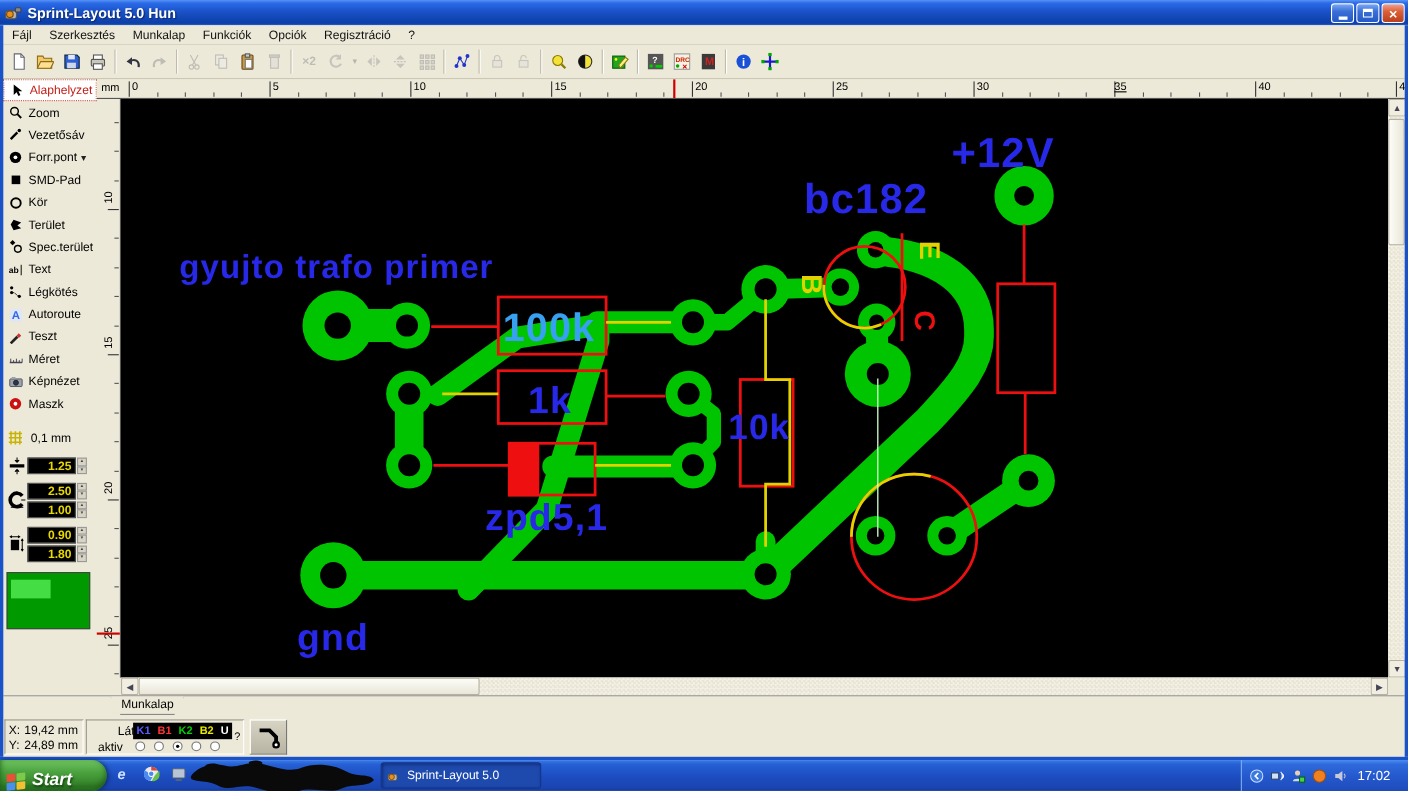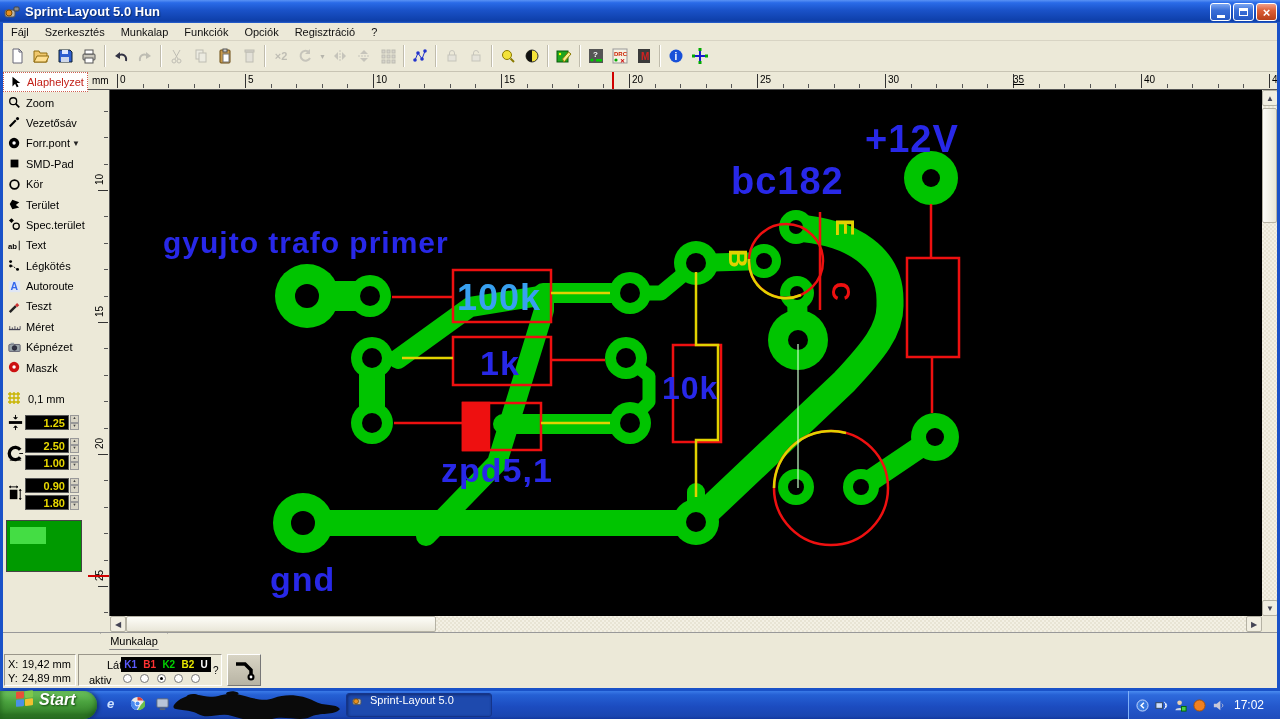--- a/index.html
+++ b/index.html
@@ -110,31 +110,31 @@
   .tracebtn{left:224px;width:34px;background:linear-gradient(180deg,#d8d4c4,#b8b4a4);border-color:#fff #777 #777 #fff;
     display:flex;align-items:center;justify-content:center;}
   .info-panel{left:262px;width:1010px;color:#1c1c90;padding:4px 0 0 8px;}
   .info-panel b{font-weight:normal;margin-right:26px;}
 
   
   .taskbar{position:absolute;left:0;top:691px;width:1280px;height:28px;
     background:linear-gradient(180deg,#3a7ae8 0%,#2560d4 14%,#1c4cc0 55%,#1a45b0 90%,#1238a0 100%);}
   .startbtn{position:absolute;left:0;top:0;width:97px;height:28px;border-radius:0 14px 14px 0;
     background:linear-gradient(180deg,#6fc460 0%,#4aa23e 40%,#338029 85%,#46a03a 100%);
-    display:flex;align-items:flex-start;color:#fff;font-weight:bold;font-style:italic;font-size:16px;
-    box-shadow:inset 0 -3px 6px #1d5c18,2px 0 4px rgba(0,0,0,.4);padding-left:16px;gap:5px;
+    display:flex;align-items:flex-end;color:#fff;font-weight:bold;font-style:italic;font-size:16px;
+    box-shadow:inset 0 -3px 6px #1d5c18,2px 0 4px rgba(0,0,0,.4);padding-left:6px;gap:5px;
     text-shadow:1px 1px 2px #14440f;}
   .winflag{width:18px;height:16px;display:grid;grid-template-columns:8px 8px;grid-template-rows:7px 7px;gap:1px;transform:skewY(-6deg);}
   .winflag i{border-radius:1px;}
   .ql{position:absolute;left:104px;top:4px;display:flex;gap:8px;align-items:center;}
   .qlicon{width:17px;height:17px;display:flex;align-items:center;justify-content:center;}
   .scribble{position:absolute;left:168px;top:-2px;width:176px;height:30px;}
   .taskbtn{position:absolute;left:346px;top:2px;width:146px;height:24px;background:#1e4aae;
     border:1px solid #15348a;border-radius:3px;box-shadow:inset 1px 1px 3px #102a70;
-    display:flex;color:#fff;font-size:11px;padding-left:5px;gap:5px;}
+    display:flex;align-items:center;color:#fff;font-size:11px;padding-left:5px;gap:5px;}
   .tray{position:absolute;right:0;top:0;width:152px;height:28px;
     background:linear-gradient(180deg,#4a8cf0 0%,#2e6adc 14%,#2458cc 55%,#1f4cbc 100%);
     border-left:1px solid #7fb0f8;display:flex;align-items:center;gap:5px;padding-left:6px;color:#fff;}
   .tray .time{font-size:12px;margin-left:4px;}
   .trayicon{width:14px;height:14px;display:flex;align-items:center;justify-content:center;}
 
   
   .frame-l,.frame-r{position:absolute;top:23px;width:3px;height:665px;background:#1a52c8;}
   .frame-l{left:0;} .frame-r{right:0;}
   .frame-b{position:absolute;left:0;top:688px;width:1280px;height:3px;background:#1a52c8;}

